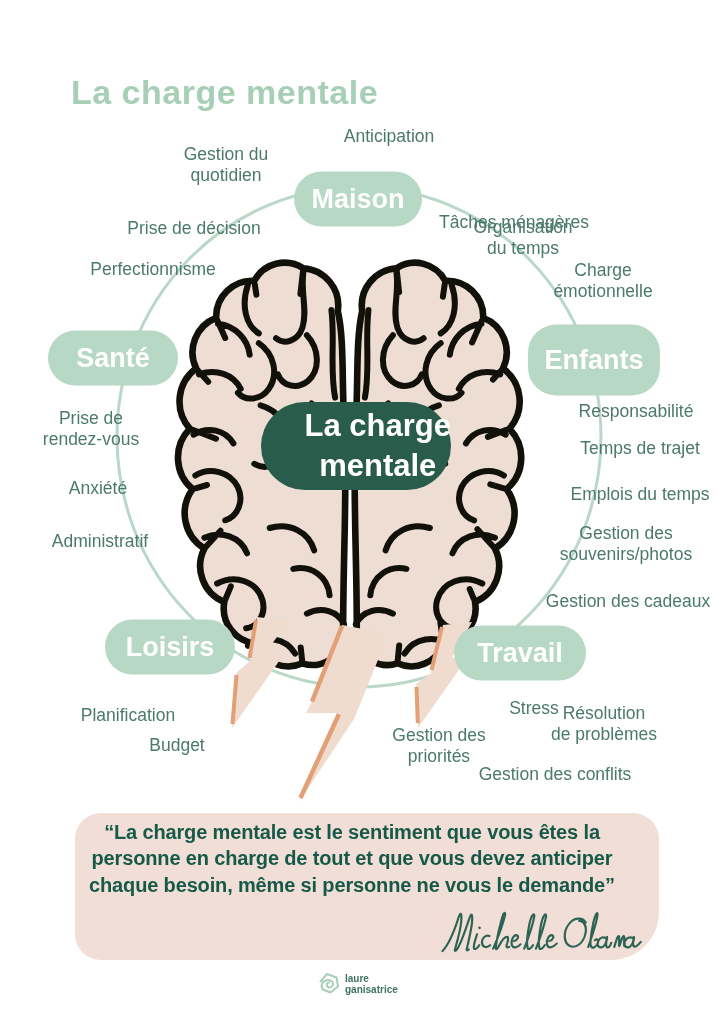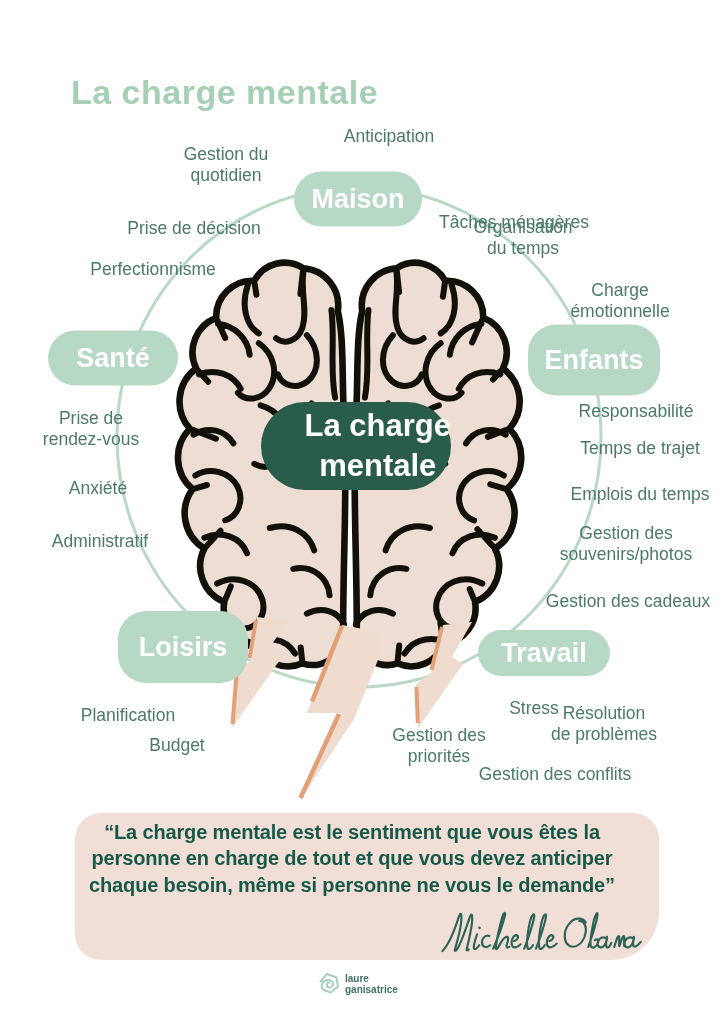--- a/index.html
+++ b/index.html
@@ -22,35 +22,35 @@
   <polygon points="342.0,625.0 311.0,703.0 306.0,713.0 340.0,713.0 299.0,802.0 354.0,719.0 382.0,650.0 379.0,632.0" fill="#f0dbcf"></polygon>
   <polygon points="443.0,625.0 431.0,673.0 416.0,684.0 418.0,728.0 463.0,664.0 452.0,657.0 472.0,622.0" fill="#f0dbcf"></polygon>
   <path d="M 342 626 L 312 701.5 M 339 714 L 300.5 798" stroke="#e2a077" stroke-width="4.5" fill="none"></path>
   <path d="M 256 620 L 249.5 658 M 236.5 675 L 232.5 724" stroke="#e2a077" stroke-width="4" fill="none"></path>
   <path d="M 442 627 L 431.5 670 M 416.5 687 L 417.8 723" stroke="#e2a077" stroke-width="4" fill="none"></path>
 </svg>
 
 <div class="pill c2" style="left:358px;top:199px;width:128px;height:55px;">Maison</div>
 <div class="pill c2" style="left:113px;top:358px;width:130px;height:55px;">Santé</div>
 <div class="pill c2" style="left:594px;top:360px;width:132px;height:71px;">Enfants</div>
-<div class="pill c2" style="left:183px;top:647px;width:130px;height:72px;">Loisirs</div>
-<div class="pill c2" style="left:544px;top:653px;width:132px;height:46px;">Travail</div>
+<div class="pill c2" style="left:170px;top:647px;width:130px;height:55px;">Loisirs</div>
+<div class="pill c2" style="left:520px;top:653px;width:132px;height:55px;">Travail</div>
 
 <div class="abs c2" style="left:356px;top:446px;width:190px;height:88px;background:#2a5c4b;border-radius:44px;
      color:#fff;font-weight:bold;font-size:31px;line-height:40px;text-align:center;display:flex;align-items:center;justify-content:flex-end;">
   <div>La charge<br>mentale</div>
   </div>
 
 <div class="lbl c2" style="left:389px;top:136px;">Anticipation</div>
 <div class="lbl c2" style="left:226px;top:165px;">Gestion du<br>quotidien</div>
 <div class="lbl c2" style="left:514px;top:174px;margin-top:48px;">Tâches ménagères</div>
 <div class="lbl c2" style="left:194px;top:228px;">Prise de décision</div>
 <div class="lbl c2" style="left:523px;top:238px;">Organisation<br>du temps</div>
 <div class="lbl c2" style="left:153px;top:269px;">Perfectionnisme</div>
-<div class="lbl c2" style="left:620px;top:281px;margin-top:20px;">Charge<br>émotionnelle</div>
+<div class="lbl c2" style="left:603px;top:281px;">Charge<br>émotionnelle</div>
 <div class="lbl c2" style="left:91px;top:429px;">Prise de<br>rendez-vous</div>
 <div class="lbl c2" style="left:98px;top:488px;">Anxiété</div>
 <div class="lbl c2" style="left:100px;top:541px;">Administratif</div>
 <div class="lbl c2" style="left:636px;top:411px;">Responsabilité</div>
 <div class="lbl c2" style="left:640px;top:448px;">Temps de trajet</div>
 <div class="lbl c2" style="left:640px;top:494px;">Emplois du temps</div>
 <div class="lbl c2" style="left:626px;top:544px;">Gestion des<br>souvenirs/photos</div>
 <div class="lbl c2" style="left:628px;top:601px;">Gestion des cadeaux</div>
 <div class="lbl c2" style="left:128px;top:715px;">Planification</div>
 <div class="lbl c2" style="left:177px;top:745px;">Budget</div>

